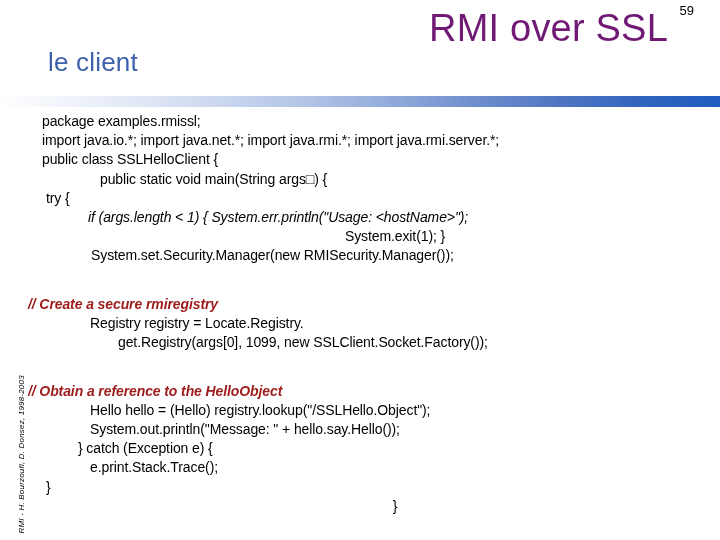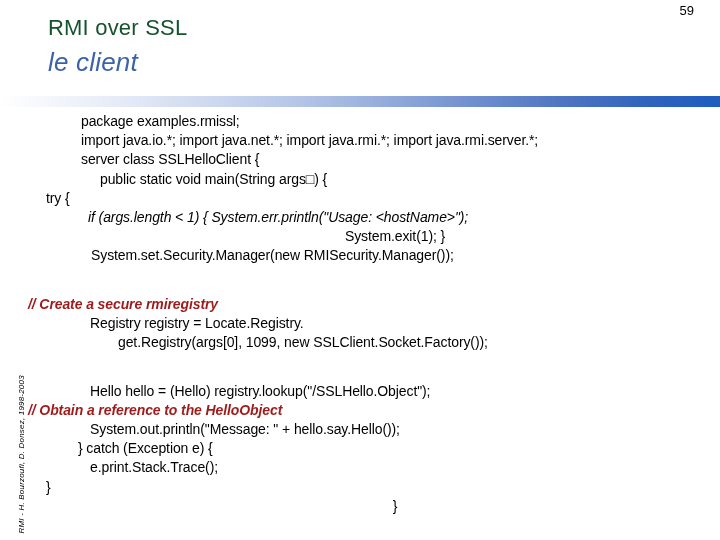--- a/index.html
+++ b/index.html
@@ -28,32 +28,32 @@
   }
 
   
   #title-block {
     position: absolute;
     left: 48px;
     top: 10px;
     width: 620px;
   }
   #slide-title {
-    font-size: 22px;
+    font-size: 38px;
     line-height: 36px;
-    color: #14532d;
+    color: #701a75;
     font-weight: normal;
     letter-spacing: 0.2px;
     white-space: nowrap;
+    text-align: right;
   }
   #slide-subtitle {
     font-size: 26px;
     line-height: 32px;
     color: #3d62ab;
-    font-style: italic;
     font-weight: normal;
     letter-spacing: 0.2px;
     white-space: nowrap;
   }
 
   
   #divider-bar {
     position: absolute;
     left: 0;
     top: 96px;
@@ -112,21 +112,21 @@
     font-style: italic;
     font-weight: bold;
   }
   .code-line.spacer {
     height: 19.2px;
   }
   .code-line.spacer-small {
     height: 10px;
   }
   
-  .i0  { padding-left: 42px; margin-left: 39px; }
+  .i0  { padding-left: 42px; }
   .i1  { padding-left: 64px; margin-left: 36px; }
   .i2  { padding-left: 46px; }
   .i3  { padding-left: 88px; font-style: italic; }
   .i4  { padding-left: 70px; text-align: center; }
   .i5  { padding-left: 91px; }
   .i6  { padding-left: 28px; }
   .i7  { padding-left: 90px; }
   .i8  { padding-left: 118px; }
   .i9  { padding-left: 78px; }
 </style>
@@ -140,33 +140,33 @@
   <div id="slide-subtitle">le client</div>
 </div>
 
 <div id="divider-bar"></div>
 
 <div id="vertical-footer">RMI - H. Bourzoufi, D. Donsez, 1998-2003</div>
 
 <div id="code-block">
     <div class="code-line plain i0">package examples.rmissl;</div>
     <div class="code-line plain i0">import java.io.*; import java.net.*; import java.rmi.*; import java.rmi.server.*;</div>
-    <div class="code-line plain i0">server class SSLHelloClient {</div>
+    <div class="code-line plain i0">public class SSLHelloClient {</div>
     <div class="code-line plain i1">public static void main(String args□) {</div>
     <div class="code-line plain i2">try {</div>
     <div class="code-line plain i3">if (args.length &lt; 1) { System.err.println("Usage: &lt;hostName&gt;");</div>
     <div class="code-line plain i4">System.exit(1); }</div>
     <div class="code-line plain i5">System.set.Security.Manager(new RMISecurity.Manager());</div>
     <div class="code-line spacer i0"></div>
     <div class="code-line spacer-small i0"></div>
     <div class="code-line comment i6">// Create a secure rmiregistry</div>
     <div class="code-line plain i7">Registry registry = Locate.Registry.</div>
     <div class="code-line plain i8">get.Registry(args[0], 1099, new SSLClient.Socket.Factory());</div>
     <div class="code-line spacer i0"></div>
     <div class="code-line spacer-small i0"></div>
+    <div class="code-line comment i6">// Obtain a reference to the HelloObject</div>
     <div class="code-line plain i7">Hello hello = (Hello) registry.lookup("/SSLHello.Object");</div>
-    <div class="code-line comment i6">// Obtain a reference to the HelloObject</div>
     <div class="code-line plain i7">System.out.println("Message: " + hello.say.Hello());</div>
     <div class="code-line plain i9">} catch (Exception e) {</div>
     <div class="code-line plain i7">e.print.Stack.Trace();</div>
     <div class="code-line plain i2">}</div>
     <div class="code-line plain i4">}</div>
   </div>
 
 </body></html>

